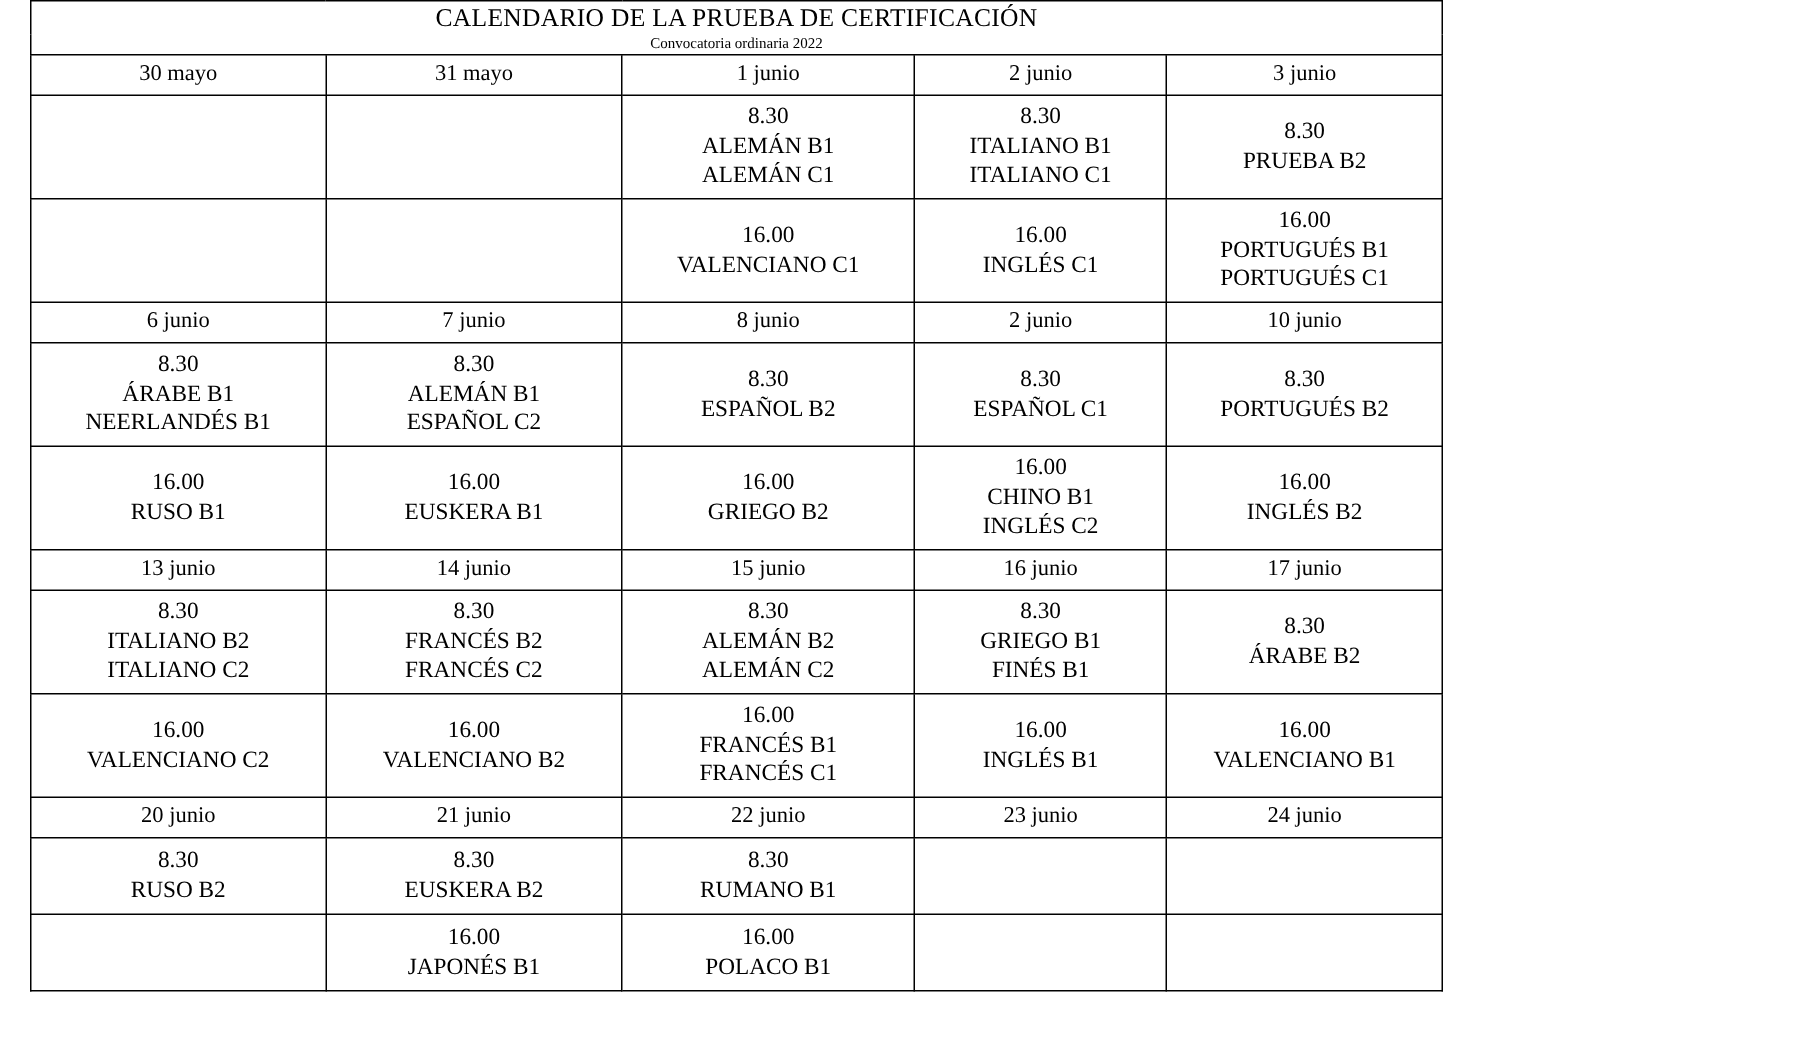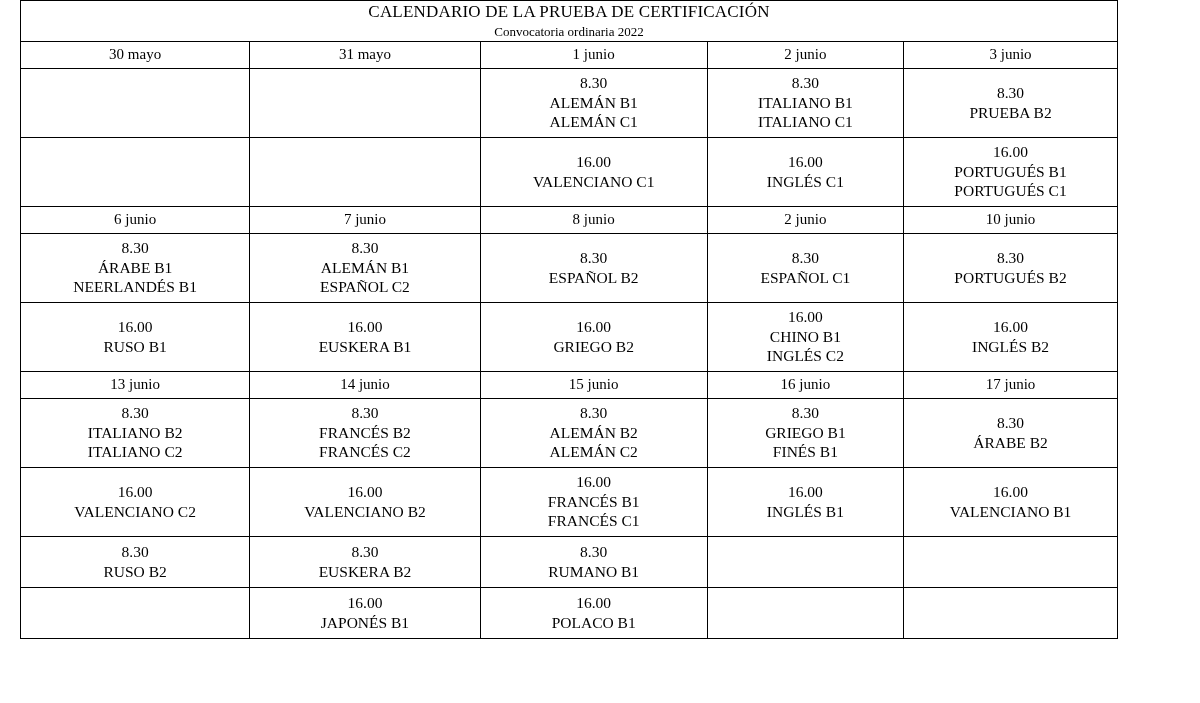--- a/index.html
+++ b/index.html
@@ -16,21 +16,21 @@
   }
   .page {
     width: 1200px;
     height: 703px;
     position: relative;
     box-sizing: border-box;
   }
   table.calendar {
     border-collapse: collapse;
     table-layout: fixed;
-    width: 1098px;
+    width: 942px;
     margin: 0 0 0 20px;
   }
   table.calendar td,
   table.calendar th {
     border: 1px solid #000000;
     text-align: center;
     vertical-align: middle;
     font-weight: normal;
     padding: 1px 2px;
   }
@@ -45,21 +45,21 @@
     font-size: 17px;
     letter-spacing: 0.2px;
   }
   .subtitle-cell {
     border: 1px solid #000000;
     border-top: none !important;
     padding-top: 0;
     padding-bottom: 5px;
   }
   .title-sub {
-    font-size: 13px;
+    font-size: 10px;
   }
   .dow {
     font-size: 16.5px;
     height: 25px;
   }
   .datecell {
     font-size: 15px;
     height: 24px;
   }
   .session {
@@ -248,20 +248,27 @@
           <td class="session h-3">
             <span class="ln">16.00</span>
             <span class="ln">INGLÉS B1</span>
           </td>
           <td class="session h-3">
             <span class="ln">16.00</span>
             <span class="ln">VALENCIANO B1</span>
           </td>
         </tr>
         <tr>
+          <td class="datecell">20 junio</td>
+          <td class="datecell">21 junio</td>
+          <td class="datecell">22 junio</td>
+          <td class="datecell">23 junio</td>
+          <td class="datecell">24 junio</td>
+        </tr>
+        <tr>
           <td class="session h-2">
             <span class="ln">8.30</span>
             <span class="ln">RUSO B2</span>
           </td>
           <td class="session h-2">
             <span class="ln">8.30</span>
             <span class="ln">EUSKERA B2</span>
           </td>
           <td class="session h-2">
             <span class="ln">8.30</span>

